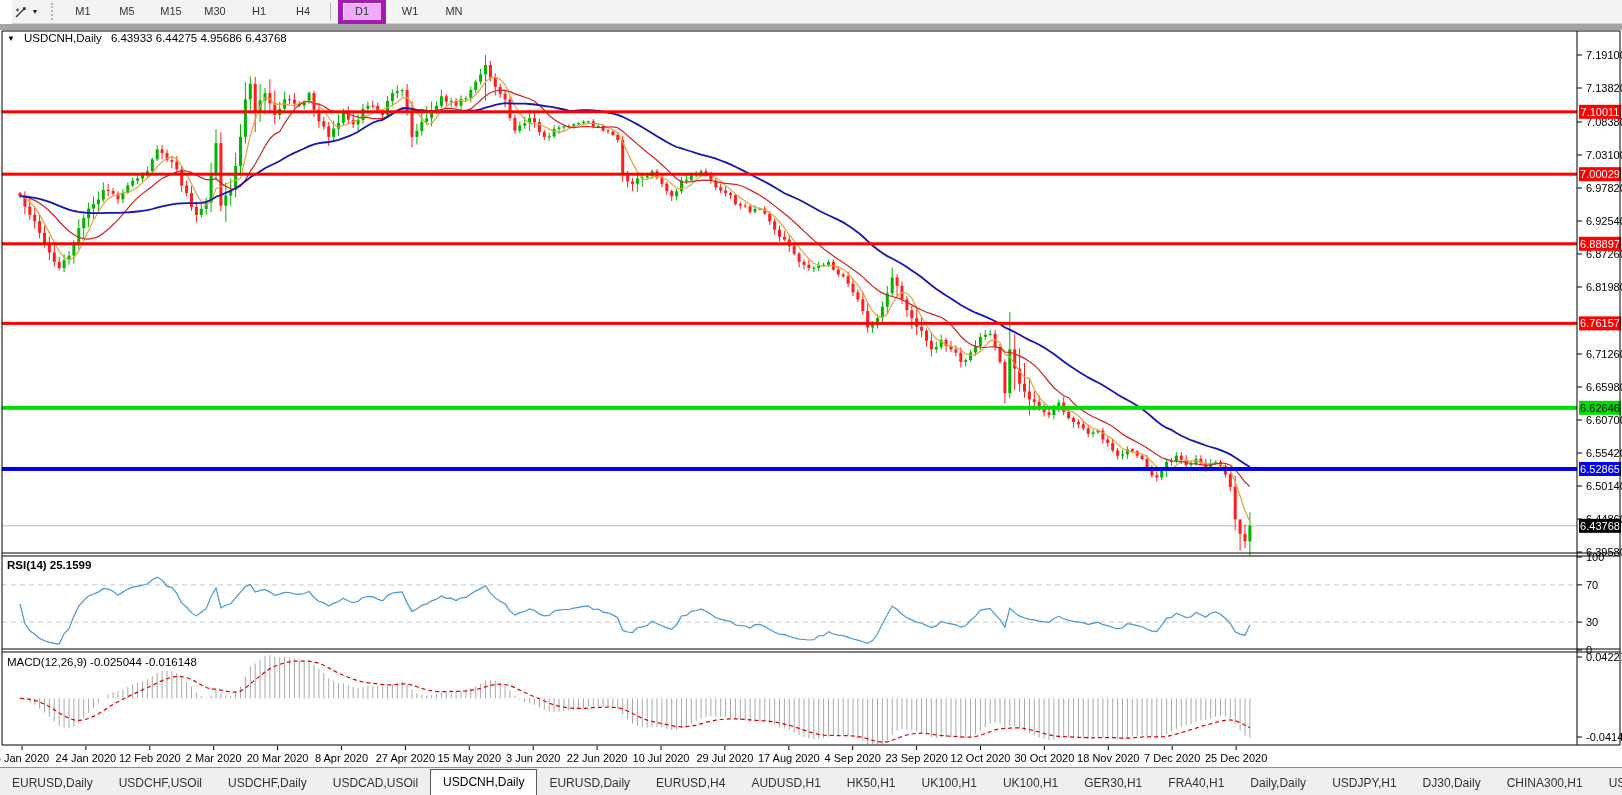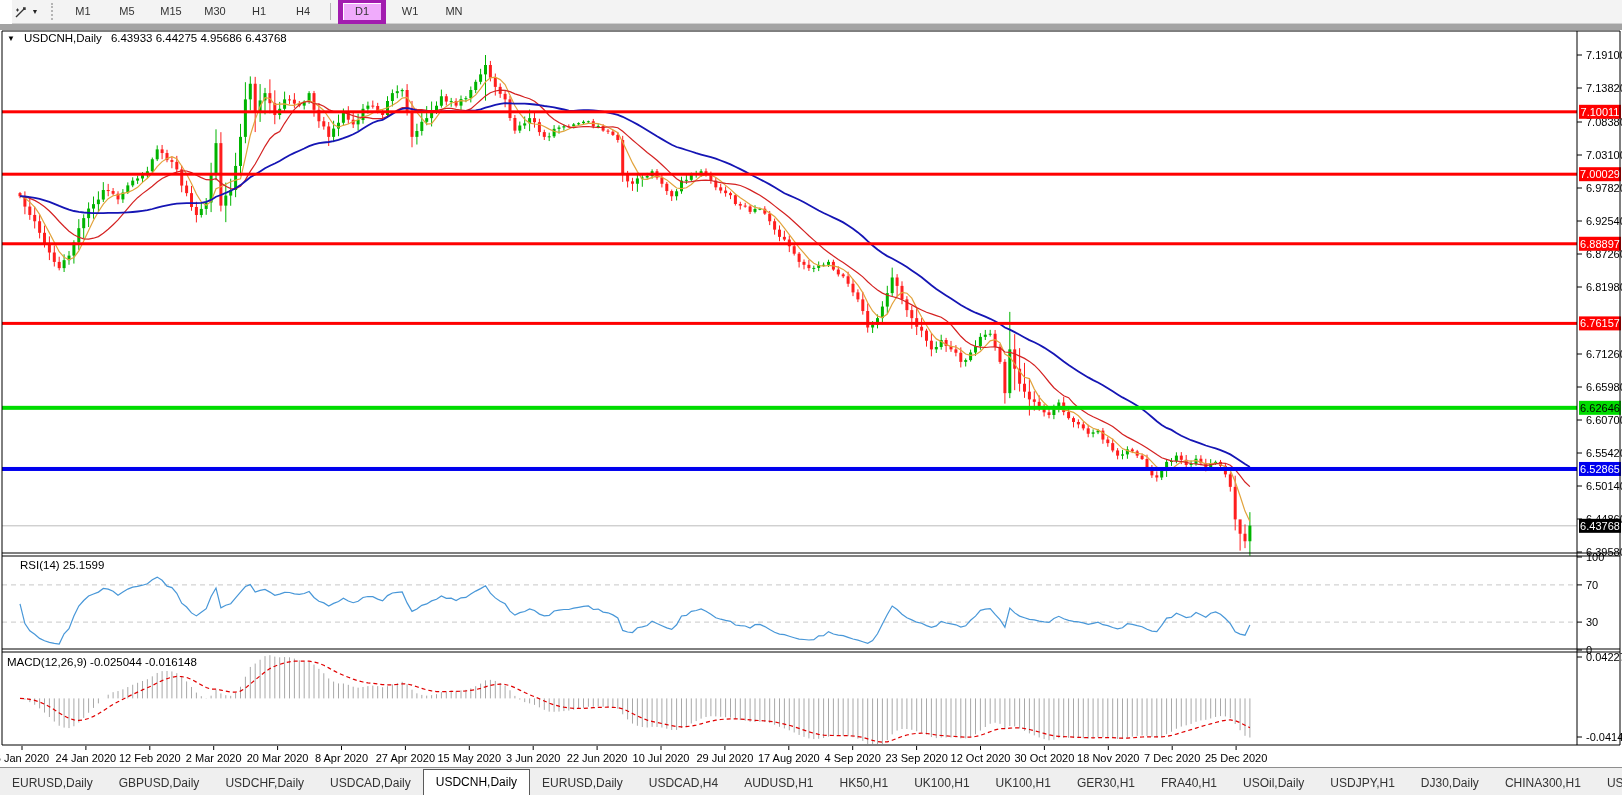--- a/index.html
+++ b/index.html
@@ -948,49 +948,49 @@
       <line x1="2" y1="652" x2="1620" y2="652" stroke="#000" stroke-width="1"></line>
       <line x1="2" y1="745" x2="1620" y2="745" stroke="#000" stroke-width="1"></line>
     </g>
   </svg>
 
 <div class="pane-label chart-title" style="left:7px;top:32px;">
   <span class="collapse">▼</span>
   <span>USDCNH,Daily</span>
   <span>6.43933 6.44275 4.95686 6.43768</span>
 </div>
-<div class="pane-label" style="left:20px;top:559px;">RSI(14) 25.1599</div>
+<div class="pane-label" style="left:7px;top:559px;font-weight:bold;">RSI(14) 25.1599</div>
 <div class="pane-label" style="left:7px;top:656px;">MACD(12,26,9) -0.025044 -0.016148</div>
 
 <div class="tabbar" id="tabbar">
     <div class="tab">EURUSD,Daily</div>
     <div class="tab-sep"></div>
-    <div class="tab">GBPUSD,Daily</div>
+    <div class="tab">USDCHF,USOil</div>
     <div class="tab-sep"></div>
     <div class="tab">USDCHF,Daily</div>
     <div class="tab-sep"></div>
-    <div class="tab">USDCAD,Daily</div>
+    <div class="tab">USDCAD,USOil</div>
     <div class="tab active">USDCNH,Daily</div>
     <div class="tab">EURUSD,Daily</div>
     <div class="tab-sep"></div>
-    <div class="tab">USDCAD,H4</div>
+    <div class="tab">EURUSD,H4</div>
     <div class="tab-sep"></div>
     <div class="tab">AUDUSD,H1</div>
     <div class="tab-sep"></div>
     <div class="tab">HK50,H1</div>
     <div class="tab-sep"></div>
     <div class="tab">UK100,H1</div>
     <div class="tab-sep"></div>
     <div class="tab">UK100,H1</div>
     <div class="tab-sep"></div>
     <div class="tab">GER30,H1</div>
     <div class="tab-sep"></div>
     <div class="tab">FRA40,H1</div>
     <div class="tab-sep"></div>
-    <div class="tab">USOil,Daily</div>
+    <div class="tab">Daily,Daily</div>
     <div class="tab-sep"></div>
     <div class="tab">USDJPY,H1</div>
     <div class="tab-sep"></div>
     <div class="tab">DJ30,Daily</div>
     <div class="tab-sep"></div>
     <div class="tab">CHINA300,H1</div>
     <div class="tab-sep"></div>
     <div class="tab">USOil,</div>
     <div class="tab-spacer"></div>
   </div>

